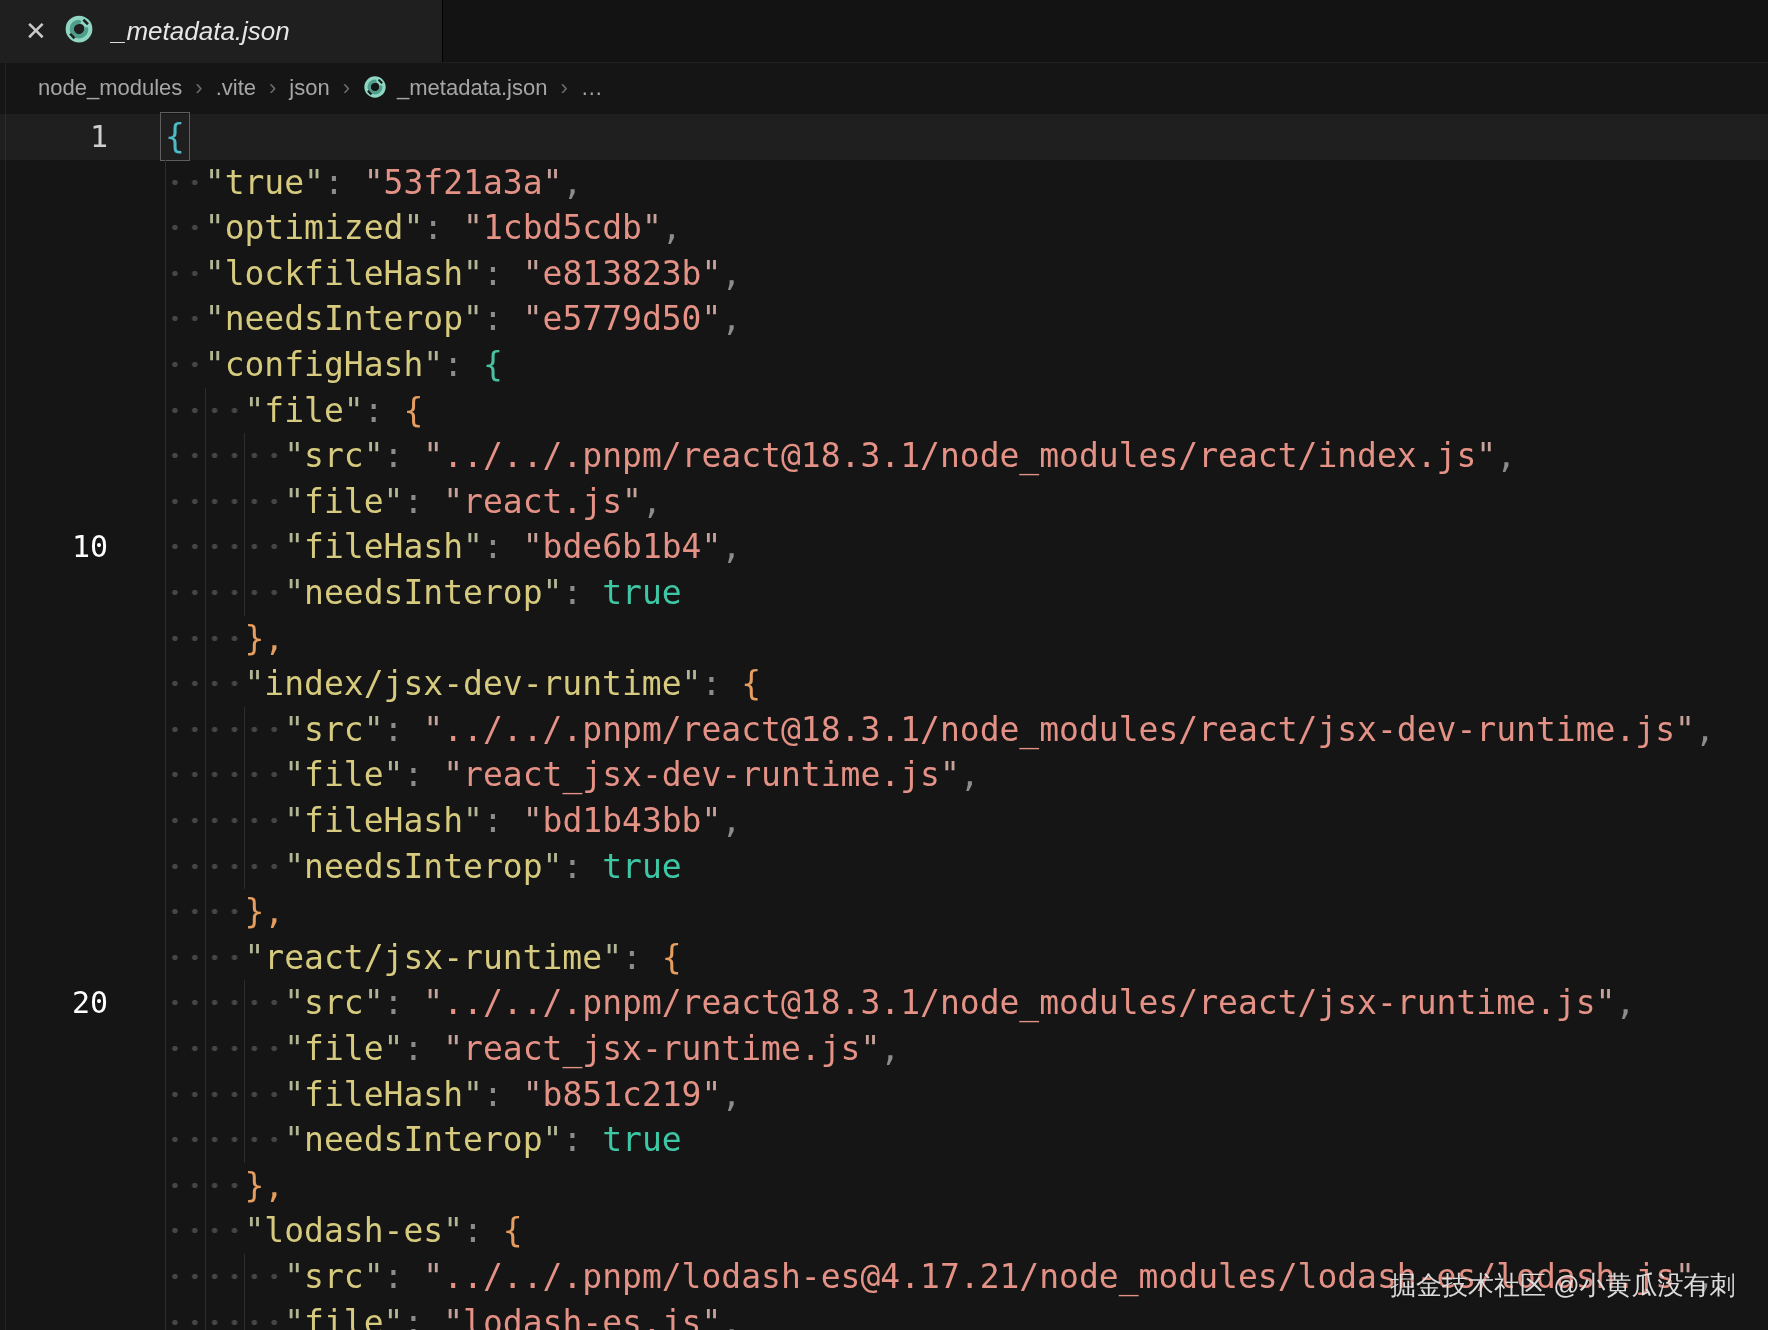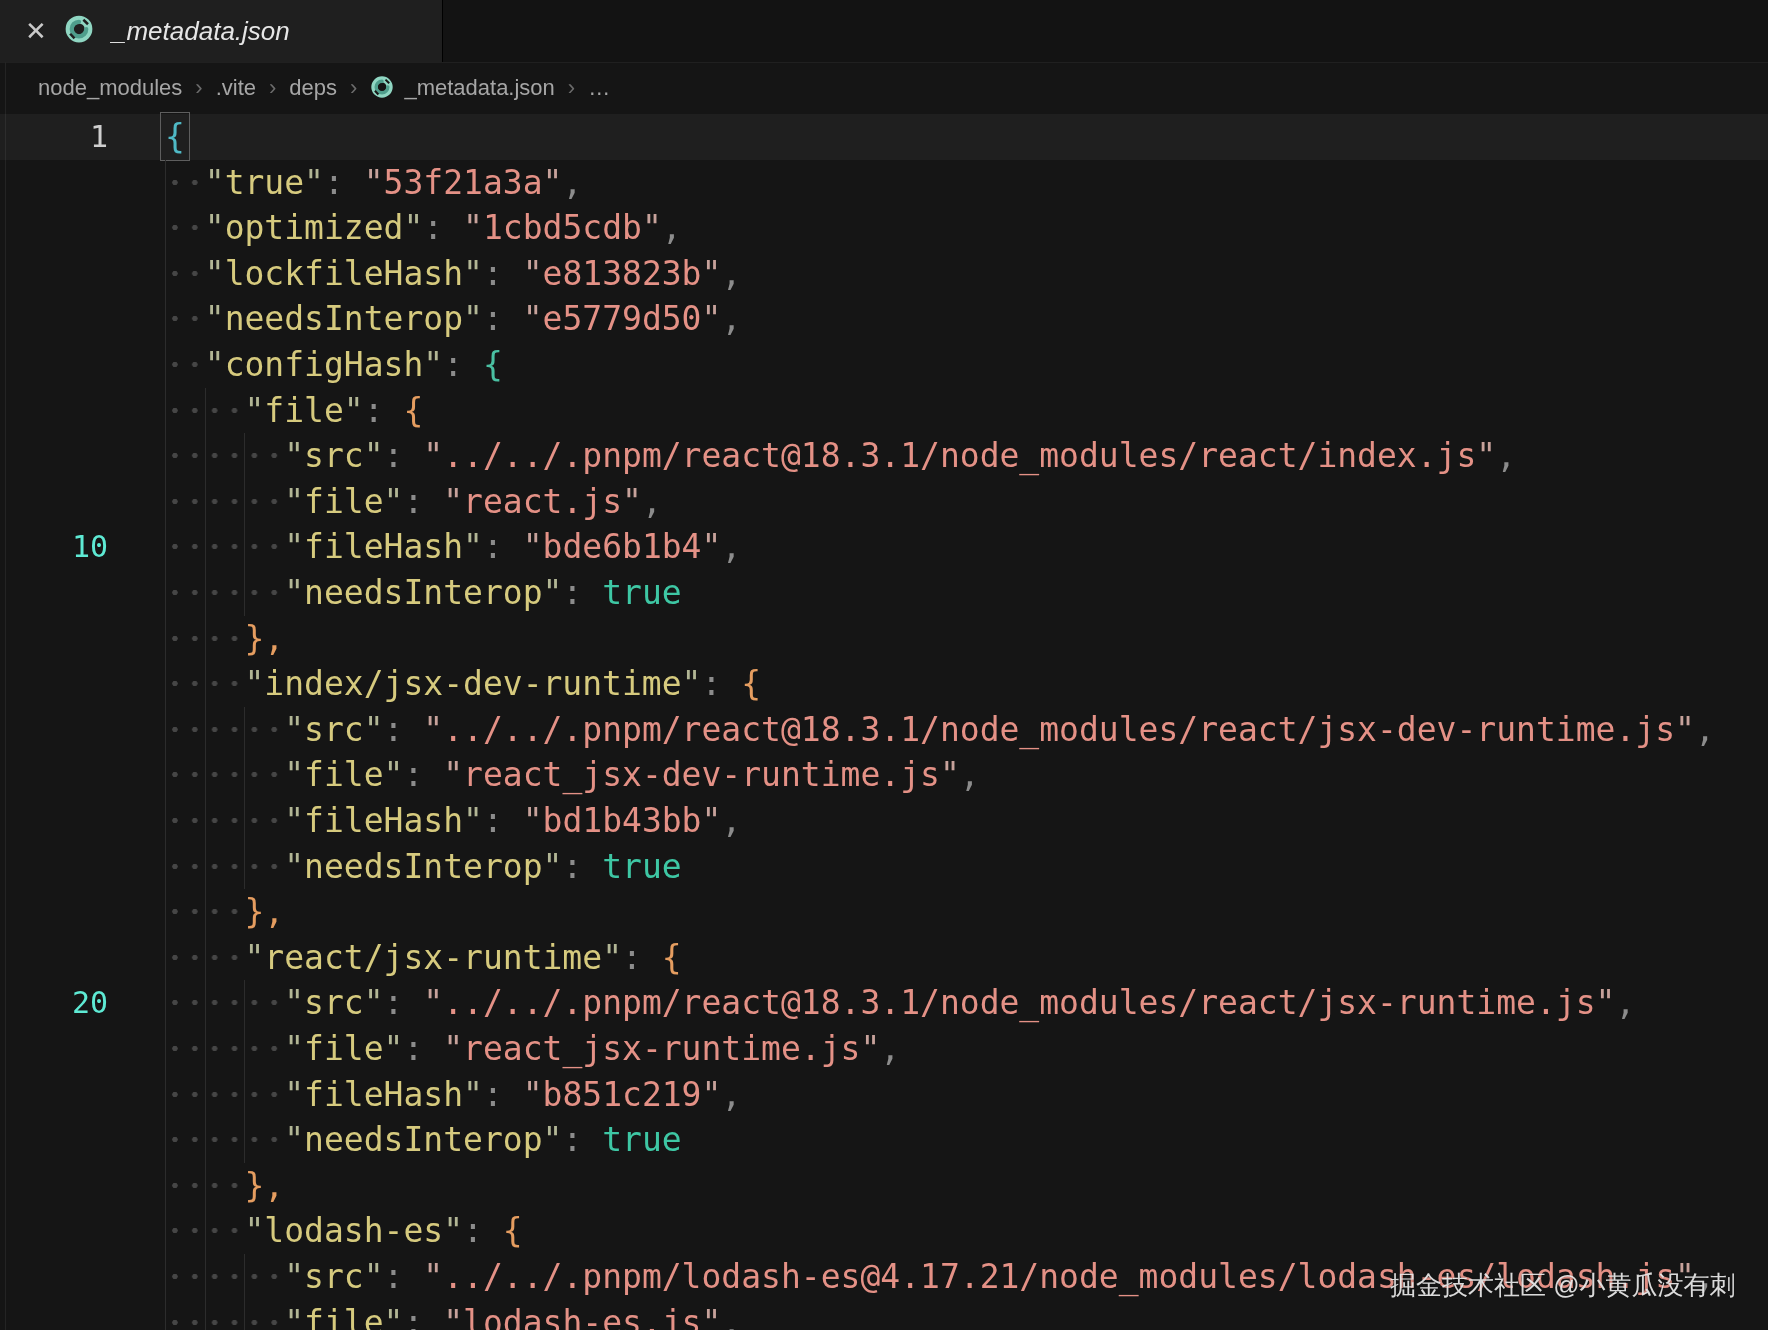--- a/index.html
+++ b/index.html
@@ -19,21 +19,21 @@
   #crumbs{position:absolute;left:0;top:62px;width:1768px;height:52px;display:flex;align-items:center;
           padding-left:38px;box-sizing:border-box;color:#a6a6a6;font-size:22px;}
   #crumbs .sep{color:#6b6b6b;margin:0 13px;font-size:22px;}
   #crumbs .item{white-space:nowrap;cursor:pointer;}
   #crumbs .viteicon{margin-right:10px;position:relative;top:2px;}
   
   #editor{position:absolute;left:0;top:114px;width:1768px;height:1216px;
           font-family:"DejaVu Sans Mono",monospace;font-size:33px;line-height:45.6px;}
   .line{position:absolute;left:0;width:1768px;height:45.6px;white-space:pre;}
   .line.cur{background:rgba(255,255,255,0.045);}
-  .lnum{position:absolute;left:0;top:0;width:108px;text-align:right;color:#5eead4;font-size:30px;}
+  .lnum{position:absolute;left:0;top:0;width:108px;text-align:right;color:#ffffff;font-size:30px;}
   .line.cur .lnum{color:#cfcfcf;}
   .code{position:absolute;left:165px;top:0;}
   .guide{position:absolute;top:0;bottom:0;width:1px;background:#2c2c2c;}
   .ws{background:radial-gradient(circle,#464646 2.4px,transparent 3px) left center/1ch 100% repeat-x;}
   .qk{color:#b2b695;} .k{color:#d6ca7e;} .p{color:#8c8c8c;}
   .qv{color:#c7a29b;} .v{color:#e49186;} .t{color:#3ec7a4;}
   .b1{color:#4fb9c5;} .b2{color:#4ac0a2;} .b3{color:#e59d60;}
   .match{outline:1.5px solid #5e5e5e;outline-offset:4px;}
   
   #edgeline{position:absolute;left:5px;top:62px;bottom:0;width:1px;background:#242424;}
@@ -59,21 +59,21 @@
       </span>
       <span class="title">_metadata.json</span>
     </div>
   </div>
 
   <div id="crumbs">
       <span class="item">node_modules</span>
       <span class="sep">›</span>
       <span class="item">.vite</span>
       <span class="sep">›</span>
-      <span class="item">deps</span>
+      <span class="item">json</span>
       <span class="sep">›</span>
       <span class="viteicon"><svg width="24" height="24" viewBox="0 0 24 24">
           <circle cx="12" cy="12" r="7.6" fill="none" stroke="#8fd6c2" stroke-width="6.2"></circle>
           <path d="M12 6.2 a5.8 5.8 0 1 0 5.8 5.8" fill="none" stroke="#4f9e8c" stroke-width="3.4" stroke-linecap="round"></path>
           <path d="M15.5 4.6 L19.2 8.2" stroke="#151515" stroke-width="2"></path>
           <path d="M8.4 19.5 L4.9 15.8" stroke="#151515" stroke-width="2"></path>
         </svg></span>
       <span class="item">_metadata.json</span>
       <span class="sep">›</span>
       <span class="item">…</span>

